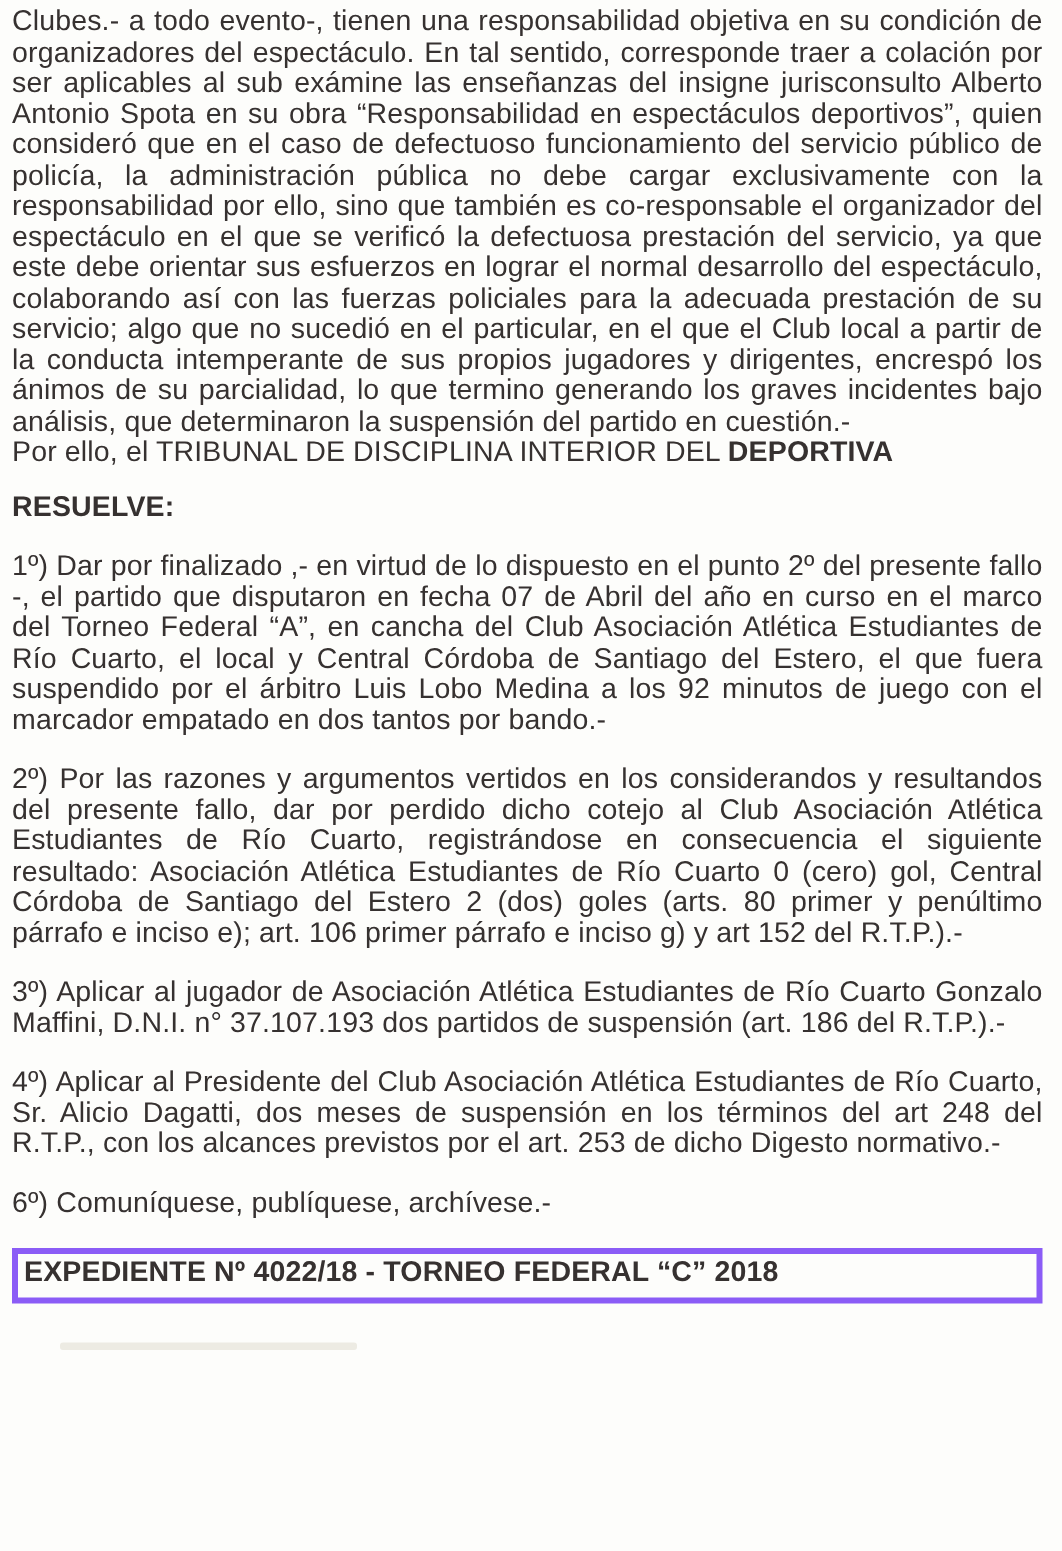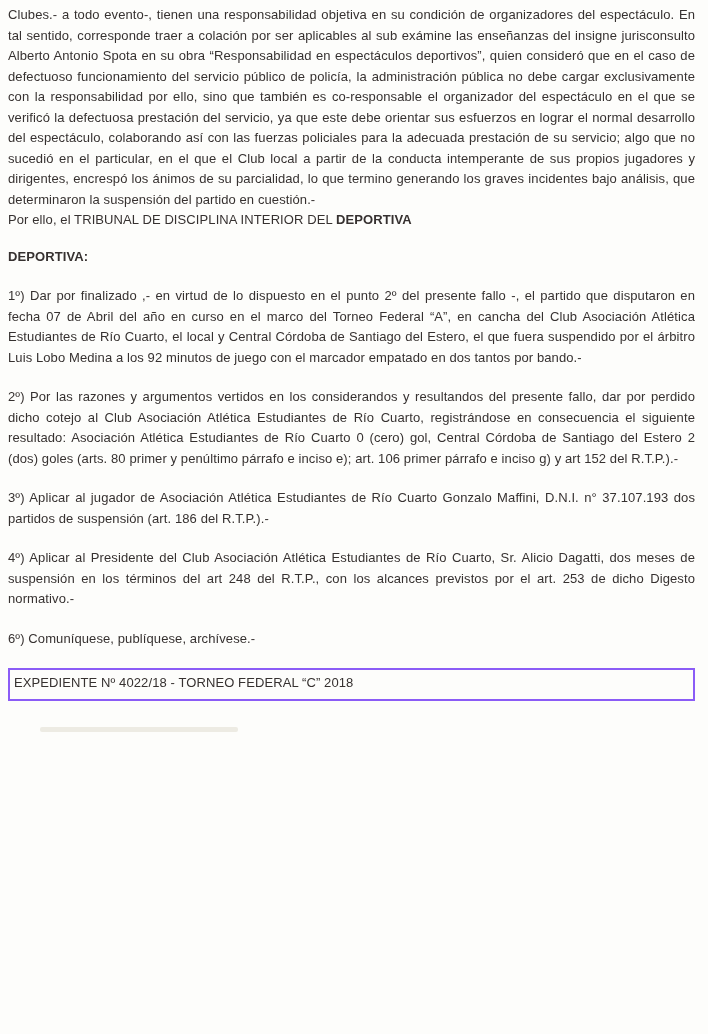--- a/index.html
+++ b/index.html
@@ -12,21 +12,21 @@
     overflow: hidden;
     background: #fdfdfb;
     font-family: "Liberation Sans", sans-serif;
     color: #363130;
   }
   .page {
     box-sizing: border-box;
     width: 708px;
     height: 1034px;
     padding: 5px 13px 0 8px;
-    font-size: 13px;
+    font-size: 19px;
     line-height: 20.5px;
     letter-spacing: 0.1px;
   }
   .para {
     margin: 0;
   }
   .justify {
     text-align: justify;
   }
   .item {
@@ -34,24 +34,24 @@
   }
   .resuelve {
     font-weight: bold;
     margin: 16px 0 19px 0;
   }
   .por-ello b {
     font-weight: bold;
   }
   .expediente-box {
     box-sizing: border-box;
-    border: 2px solid #8b5cf6;
+    border: 4px solid #8b5cf6;
     padding: 3px 6px 5px 4px;
     margin: 11px 0 26px 0;
-    font-weight: normal;
+    font-weight: bold;
   }
   .partido {
     margin: 0 0 19px 0;
   }
   .fecha-lugar {
     margin: 0 0 11px 0;
   }
   .cutoff-fragment {
     width: 198px;
     height: 5px;
@@ -62,21 +62,21 @@
 </style>
 </head>
 <body>
 
 <div class="page">
 
   <p class="para justify">Clubes.- a todo evento-, tienen una responsabilidad objetiva en su condición de organizadores del espectáculo. En tal sentido, corresponde traer a colación por ser aplicables al sub exámine las enseñanzas del insigne jurisconsulto Alberto Antonio Spota en su obra “Responsabilidad en espectáculos deportivos”, quien consideró que en el caso de defectuoso funcionamiento del servicio público de policía, la administración pública no debe cargar exclusivamente con la responsabilidad por ello, sino que también es co-responsable el organizador del espectáculo en el que se verificó la defectuosa prestación del servicio, ya que este debe orientar sus esfuerzos en lograr el normal desarrollo del espectáculo, colaborando así con las fuerzas policiales para la adecuada prestación de su servicio; algo que no sucedió en el particular, en el que el Club local a partir de la conducta intemperante de sus propios jugadores y dirigentes, encrespó los ánimos de su parcialidad, lo que termino generando los graves incidentes bajo análisis, que determinaron la suspensión del partido en cuestión.-</p>
 
   <p class="para por-ello"><span>Por ello, el TRIBUNAL DE DISCIPLINA INTERIOR DEL </span><b>DEPORTIVA</b></p>
 
-  <p class="para resuelve">DEPORTIVA:</p>
+  <p class="para resuelve">RESUELVE:</p>
 
   <p class="para justify item">1º) Dar por finalizado ,- en virtud de lo dispuesto en el punto 2º del presente fallo -, el partido que disputaron en fecha 07 de Abril del año en curso en el marco del Torneo Federal “A”, en cancha del Club Asociación Atlética Estudiantes de Río Cuarto, el local y Central Córdoba de Santiago del Estero, el que fuera suspendido por el árbitro Luis Lobo Medina a los 92 minutos de juego con el marcador empatado en dos tantos por bando.-</p>
 
   <p class="para justify item">2º) Por las razones y argumentos vertidos en los considerandos y resultandos del presente fallo, dar por perdido dicho cotejo al Club Asociación Atlética Estudiantes de Río Cuarto, registrándose en consecuencia el siguiente resultado: Asociación Atlética Estudiantes de Río Cuarto 0 (cero) gol, Central Córdoba de Santiago del Estero 2 (dos) goles (arts. 80 primer y penúltimo párrafo e inciso e); art. 106 primer párrafo e inciso g) y art 152 del R.T.P.).-</p>
 
   <p class="para justify item">3º) Aplicar al jugador de Asociación Atlética Estudiantes de Río Cuarto Gonzalo Maffini, D.N.I. n° 37.107.193 dos partidos de suspensión (art. 186 del R.T.P.).-</p>
 
   <p class="para justify item">4º) Aplicar al Presidente del Club Asociación Atlética Estudiantes de Río Cuarto, Sr. Alicio Dagatti, dos meses de suspensión en los términos del art 248 del R.T.P., con los alcances previstos por el art. 253 de dicho Digesto normativo.-</p>
 
 

